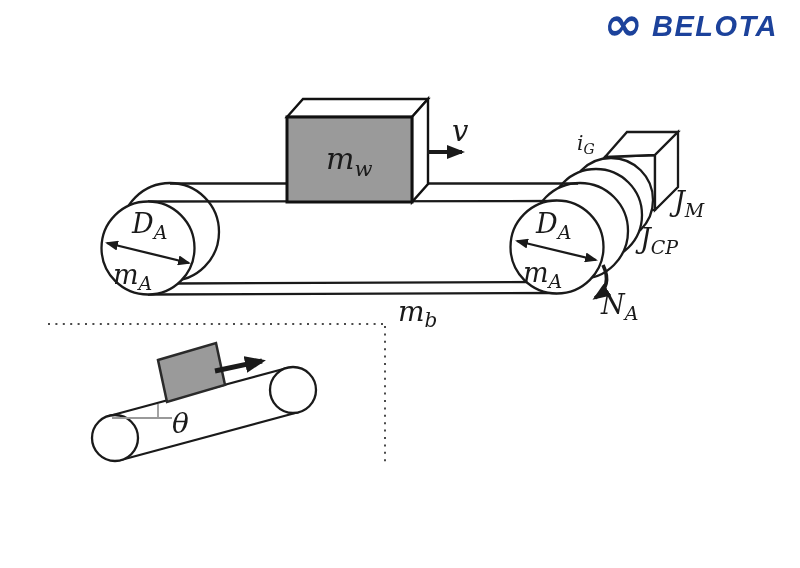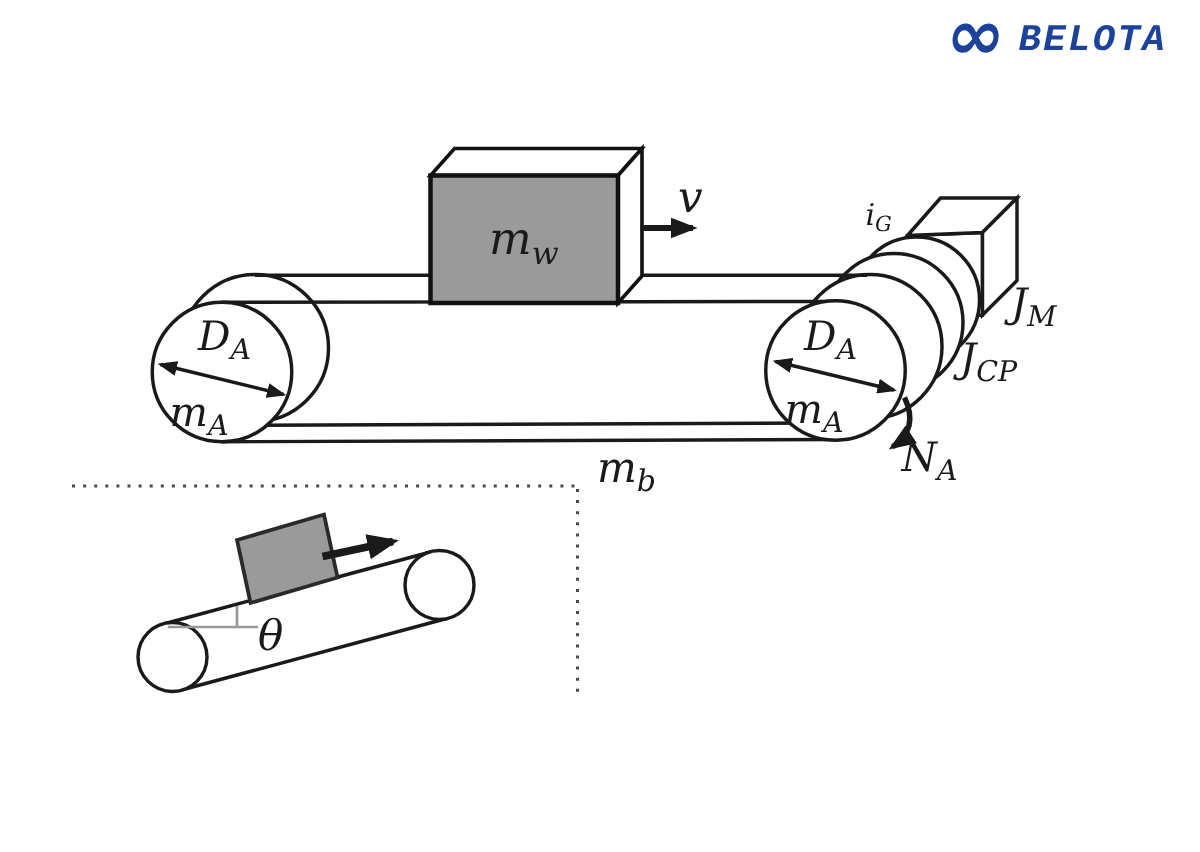--- a/index.html
+++ b/index.html
@@ -2,22 +2,22 @@
 <html><head>
 <meta charset="utf-8">
 <style>
   html,body{margin:0;padding:0;background:#fff;}
   .page{position:relative;width:800px;height:568px;background:#ffffff;overflow:hidden;
         font-family:"Liberation Sans",sans-serif;}
   .logo{position:absolute;top:8px;right:22px;display:flex;align-items:center;gap:9px;
         color:#1c429b;}
   .logo .inf{font-family:"DejaVu Sans",sans-serif;font-weight:bold;font-size:47px;
         line-height:0.8;transform:skewX(-6deg);position:relative;top:-3px;}
-  .logo .brand{font-family:Liberation Mono, monospace;font-weight:bold;font-style:italic;
-        font-size:25px;letter-spacing:1.5px;}
+  .logo .brand{font-family:Liberation Sans, sans-serif;font-weight:bold;font-style:italic;
+        font-size:29px;letter-spacing:1.5px;}
   svg{position:absolute;left:0;top:0;}
   .ln{stroke:#1a1a1a;stroke-width:2.3;fill:none;}
   .lnw{stroke:#1a1a1a;stroke-width:2.3;fill:#ffffff;}
   .math{font-family:"DejaVu Serif","Liberation Serif",serif;font-style:italic;fill:#1a1a1a;}
   .guide{stroke:#999999;stroke-width:1.8;fill:none;}
   .dots{stroke:#4a4a4a;stroke-width:2;fill:none;stroke-dasharray:2 5.4;}
 </style>
 </head>
 <body>
 

